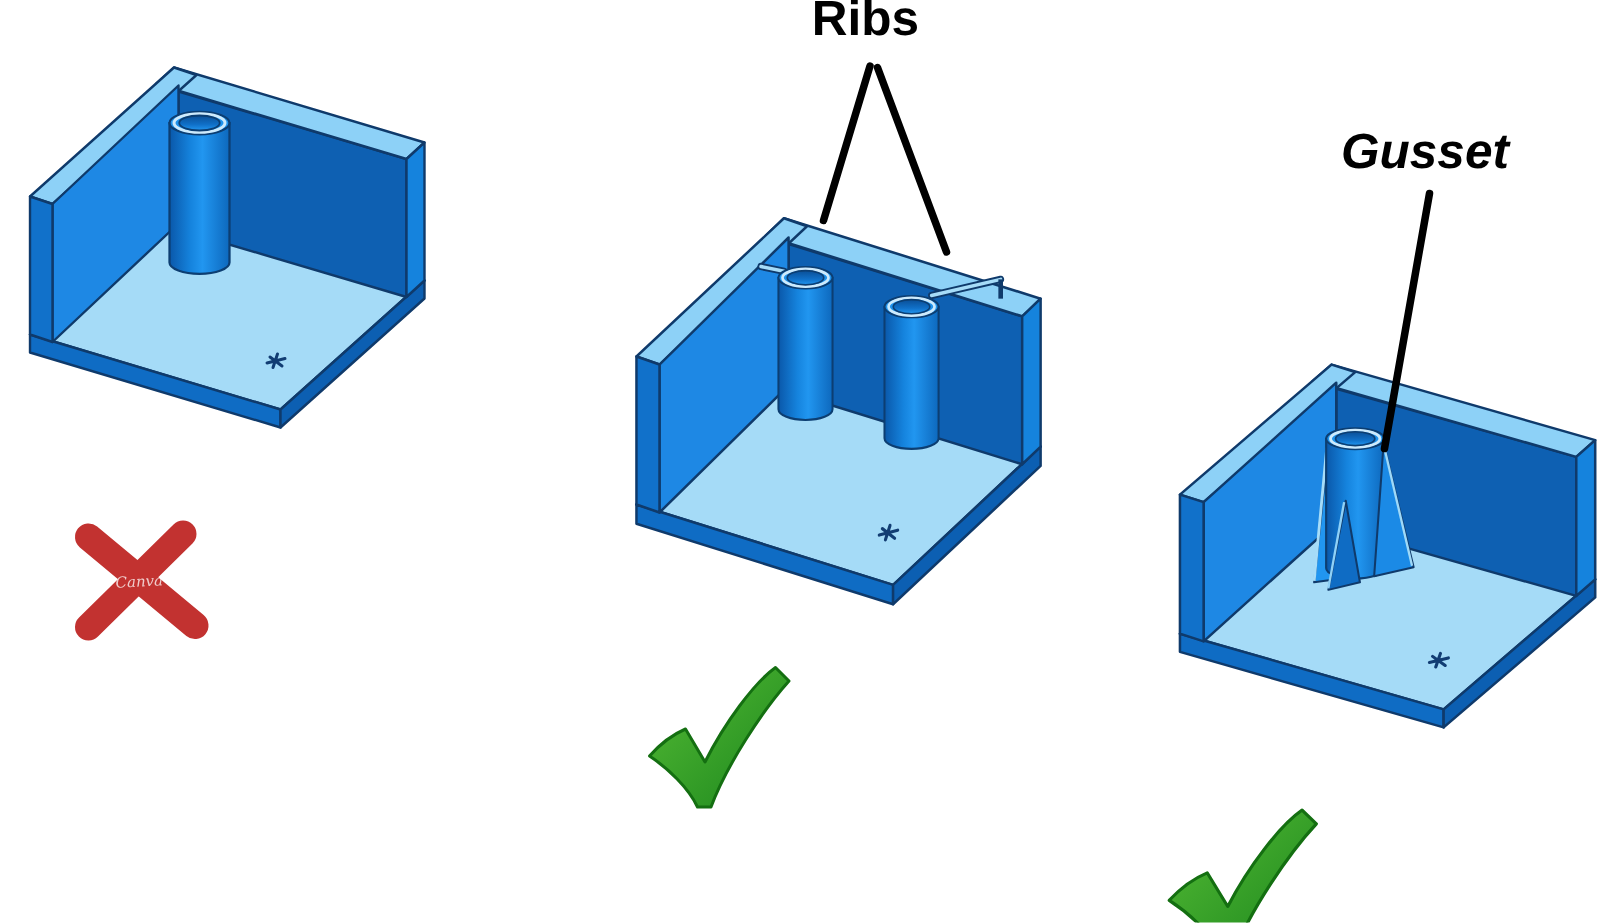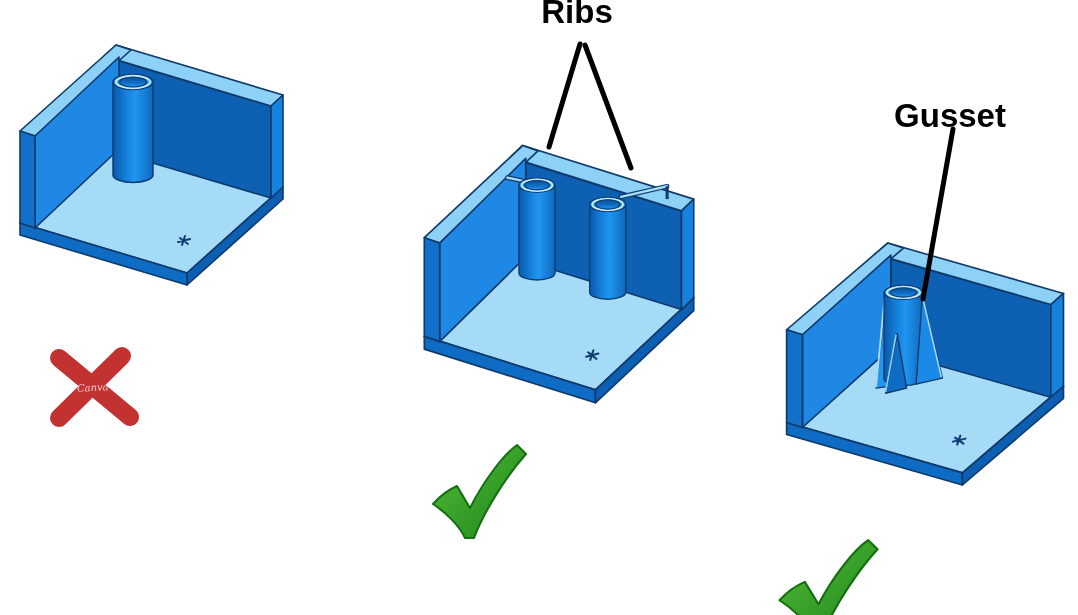--- a/index.html
+++ b/index.html
@@ -7,21 +7,21 @@
     width:1078px;height:615px;position:relative;overflow:hidden;
     background:#ffffff;font-family:"Liberation Sans",sans-serif;
   }
   .abs{position:absolute;}
   .callout{
     position:absolute;font-weight:700;font-size:33px;line-height:40px;
     color:#000;transform:translateX(-50%);white-space:nowrap;
     letter-spacing:0px;
   }
   #ribs-label{left:577px;top:-8px;}
-  #gusset-label{left:950px;top:96px;}
+  #gusset-label{left:950px;top:81px;font-style:italic;}
   svg{display:block;}
   .leader{stroke:#000;stroke-width:5;stroke-linecap:round;}
 </style>
 </head>
 <body>
 
 <svg class="abs" style="width:0;height:0;left:0;top:0;" aria-hidden="true">
   <defs>
     <linearGradient id="bossBody" x1="0" y1="0" x2="1" y2="0">
       <stop offset="0" stop-color="#0a58aa"></stop>

